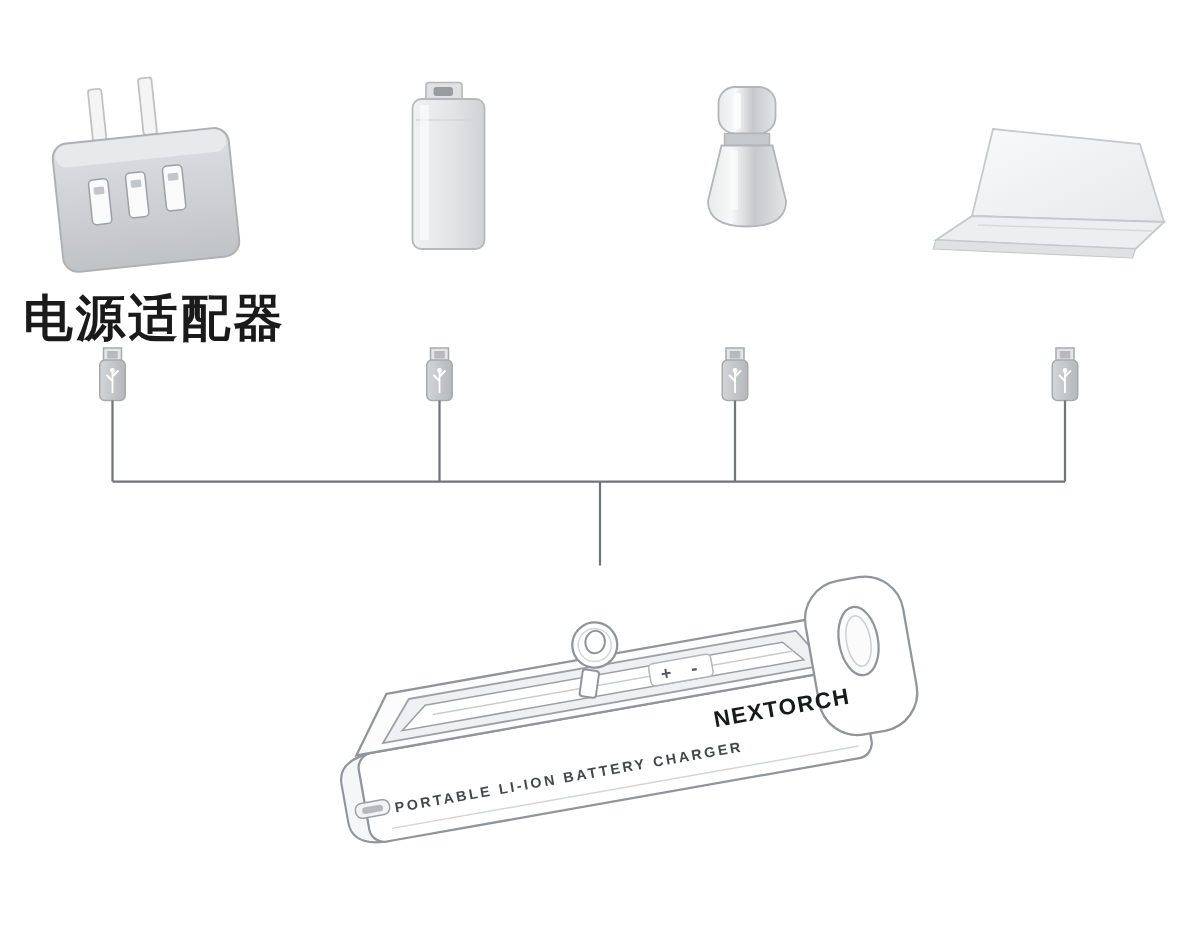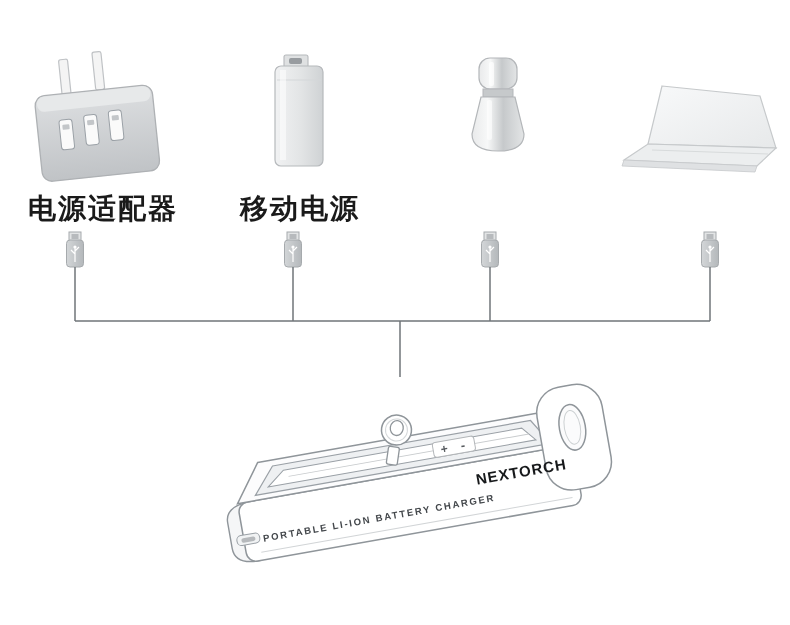--- a/index.html
+++ b/index.html
@@ -7,21 +7,21 @@
     position:relative;
     width:790px;height:625px;
     background:#ffffff;
     overflow:hidden;
     font-family:"Liberation Sans", sans-serif;
   }
   .canvas svg{position:absolute;left:0;top:0;}
   .src-label{
     position:absolute;
     text-align:center;
-    font-size:28px;
+    font-size:33px;
     font-weight:600;
     letter-spacing:2px;
     color:#1a1a1a;
     font-family:"Liberation Sans", sans-serif;
     user-select:none;
   }
   .lbl-adapter{left:13px;top:190px;width:180px;}
   .lbl-bank{left:225px;top:190px;width:150px;}
   .lbl-car{left:434px;top:190px;width:120px;}
   .lbl-pc{left:650px;top:190px;width:120px;}
@@ -166,15 +166,14 @@
       <g>
         <rect x="228" y="507" width="23" height="10" rx="4.5" fill="#f1f3f4" stroke="#9aa0a6" stroke-width="1"></rect>
         <rect x="232.5" y="510" width="14" height="4.5" rx="2" fill="#b6b9bc"></rect>
       </g>
 
       <line x1="250" y1="527" x2="566" y2="527" stroke="#d2d5d7" stroke-width="1"></line>
     </g>
   </svg>
 
   <div class="src-label lbl-adapter">电源适配器</div>
-  <div class="src-label lbl-bank">移动电源</div>
 
 </div>
 
 </body></html>

